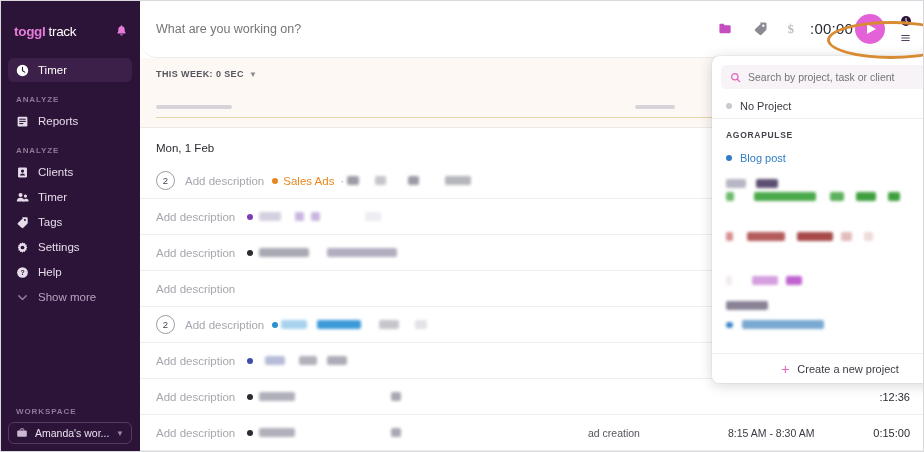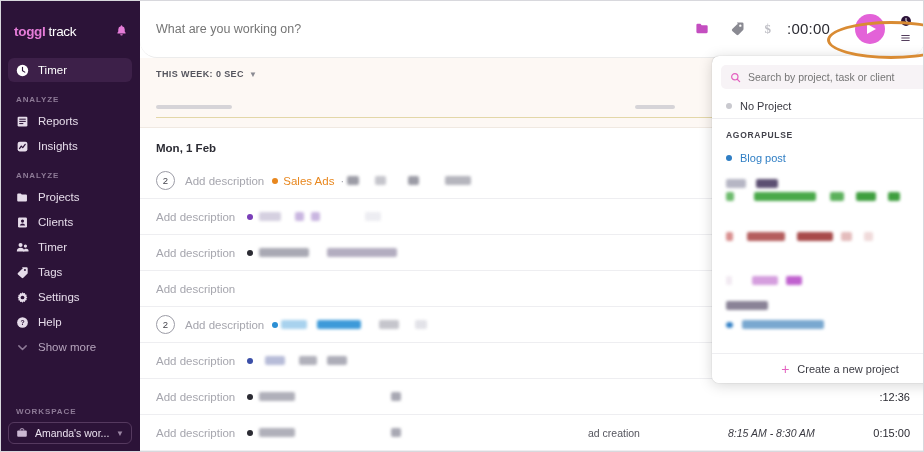--- a/index.html
+++ b/index.html
@@ -67,21 +67,21 @@
   }
   .timer-input {
     flex: 1 1 auto; font-size: 12.5px; color: #8c8c94; border: none; outline: none;
     background: transparent; font-family: inherit;
   }
   .timer-icons { display: flex; align-items: center; gap: 20px; margin-right: 16px; }
   .t-ic { cursor: pointer; display:flex; align-items:center; justify-content:center; }
   .t-ic.project { color: #c44ec0; }
   .t-ic.tag { color: #8a8a92; }
   .t-ic.billable { color: #bdbdc4; font-size: 13px; font-weight: 600; font-family:"Liberation Serif", serif;}
-  .timer-value { font-size: 15px; color: #2b2b33; font-weight: 400; letter-spacing: 0.2px; white-space: nowrap; margin-right: 25px; }
+  .timer-value { font-size: 15px; color: #2b2b33; font-weight: 400; letter-spacing: 0.2px; white-space: nowrap; margin-right: 2px; }
   .play-btn {
     width: 30px; height: 30px; border-radius: 50%; background: #e362d8;
     display: flex; align-items: center; justify-content: center; cursor: pointer;
     flex: 0 0 30px; margin-right: 14px;
   }
   .play-btn .tri { width:0; height:0; border-left: 9px solid #fff; border-top: 5.5px solid transparent; border-bottom: 5.5px solid transparent; margin-left: 3px; }
   .corner-icons { display:flex; flex-direction: column; align-items:center; gap: 6px; }
   .corner-icons .ci { cursor: pointer; color:#2c1338; display:flex; }
 
   
@@ -96,39 +96,39 @@
     border: 1px solid #dcdce2; border-radius: 5px; background: #fff;
     display: flex; align-items: center; justify-content: space-between;
     padding: 0 9px; font-size: 11px; color: #3a3a42; cursor: pointer;
   }
   .week-view-btn .car { font-size: 8px; color:#55555e; }
   .blur-line { position:absolute; height: 4px; border-radius:2px; background:#c9c9cf; opacity:.75; filter: blur(0.6px); }
   .week-rule { position:absolute; left:16px; right:0; bottom: 9px; height: 1.5px; background: #e3d7a8; }
   .week-rule2 { position:absolute; right:0; width: 190px; bottom: 9px; height: 1.5px; background: #d9b7e6; }
 
   
-  .day-head { font-size: 11.5px; font-weight: 700; color: #2b2b33; padding: 14px 16px 9px; }
+  .day-head { font-size: 11.5px; font-weight: 400; color: #2b2b33; padding: 14px 16px 9px; }
   .rows { position: relative; }
   .row {
     height: 36px; display:flex; align-items:center;
     border-bottom: 1px solid #eeeef1; padding: 0 14px 0 16px; background:#fff;
     position: relative;
   }
   .grp-badge {
     width: 19px; height: 19px; border-radius: 50%; border: 1px solid #9c9ca6;
     font-size: 9.5px; color: #43434c; display:flex; align-items:center; justify-content:center;
     flex: 0 0 19px; margin-right: 10px; cursor: pointer;
   }
   .desc { font-size: 11.5px; color: #a6a6ae; flex: 0 0 auto; margin-right: 8px; white-space: nowrap; cursor: text; }
   .proj { display: flex; align-items: center; gap: 5px; font-size: 11.5px; white-space: nowrap; cursor: pointer; }
   .dot { width: 6px; height: 6px; border-radius: 50%; flex: 0 0 6px; }
   .blurtxt { display:inline-block; height: 9px; border-radius: 2px; filter: blur(1.7px); vertical-align: middle; }
   .spacer { flex: 1 1 auto; }
   .tagtxt { font-size: 10.5px; color: #55555e; white-space: nowrap; }
-  .times { font-size: 10.5px; color: #3a3a42; white-space: nowrap; font-style: italic; }
+  .times { font-size: 10.5px; color: #3a3a42; white-space: nowrap; }
   .dur { font-size: 11px; color: #2b2b33; white-space: nowrap; text-align: right; }
   .col-tag { width: 140px; text-align: left; }
   .col-times { width: 120px; text-align: left; }
   .col-dur { width: 62px; text-align: right; }
   .list-toggle {
     position: absolute; right: 14px; top: 151px; width: 24px; height: 22px;
     border: 1px solid #dcdce2; border-radius: 5px; background: #fff;
     display:flex; align-items:center; justify-content:center; cursor:pointer; z-index: 5;
   }
 
@@ -211,40 +211,23 @@
           <svg viewBox="0 0 16 16" fill="currentColor">
               <rect x="2" y="2" width="12" height="12" rx="1.5"></rect>
               <rect x="4" y="4.5" width="8" height="1.3" fill="#2c1338"></rect>
               <rect x="4" y="7.2" width="8" height="1.3" fill="#2c1338"></rect>
               <rect x="4" y="9.9" width="5" height="1.3" fill="#2c1338"></rect>
             </svg>
         </span>
         <span>Reports</span>
       </div>
 
-      <div class="nav-item">
-        <span class="ic">
-          <svg viewBox="0 0 16 16" fill="currentColor">
-              <rect x="2" y="2" width="12" height="12" rx="2.5"></rect>
-              <path d="M4.3 10.5l2.2-3 1.8 1.8 3-4" stroke="#2c1338" stroke-width="1.5" fill="none" stroke-linecap="round" stroke-linejoin="round"></path>
-            </svg>
-        </span>
-        <span>Insights</span>
-      </div>
 
       <div class="nav-section">ANALYZE</div>
 
-      <div class="nav-item">
-        <span class="ic">
-          <svg viewBox="0 0 16 16" fill="currentColor">
-              <path d="M1.5 4.2A1.2 1.2 0 0 1 2.7 3h3.1l1.3 1.4h5.2a1.2 1.2 0 0 1 1.2 1.2v6.2a1.2 1.2 0 0 1-1.2 1.2H2.7a1.2 1.2 0 0 1-1.2-1.2z"></path>
-            </svg>
-        </span>
-        <span>Projects</span>
-      </div>
 
       <div class="nav-item">
         <span class="ic">
           <svg viewBox="0 0 16 16" fill="currentColor">
               <rect x="2.5" y="1.8" width="11" height="12.4" rx="1.6"></rect>
               <circle cx="8" cy="6.3" r="1.9" fill="#2c1338"></circle>
               <path d="M4.7 11.8a3.4 3.4 0 0 1 6.6 0z" fill="#2c1338"></path>
             </svg>
         </span>
         <span>Clients</span>

